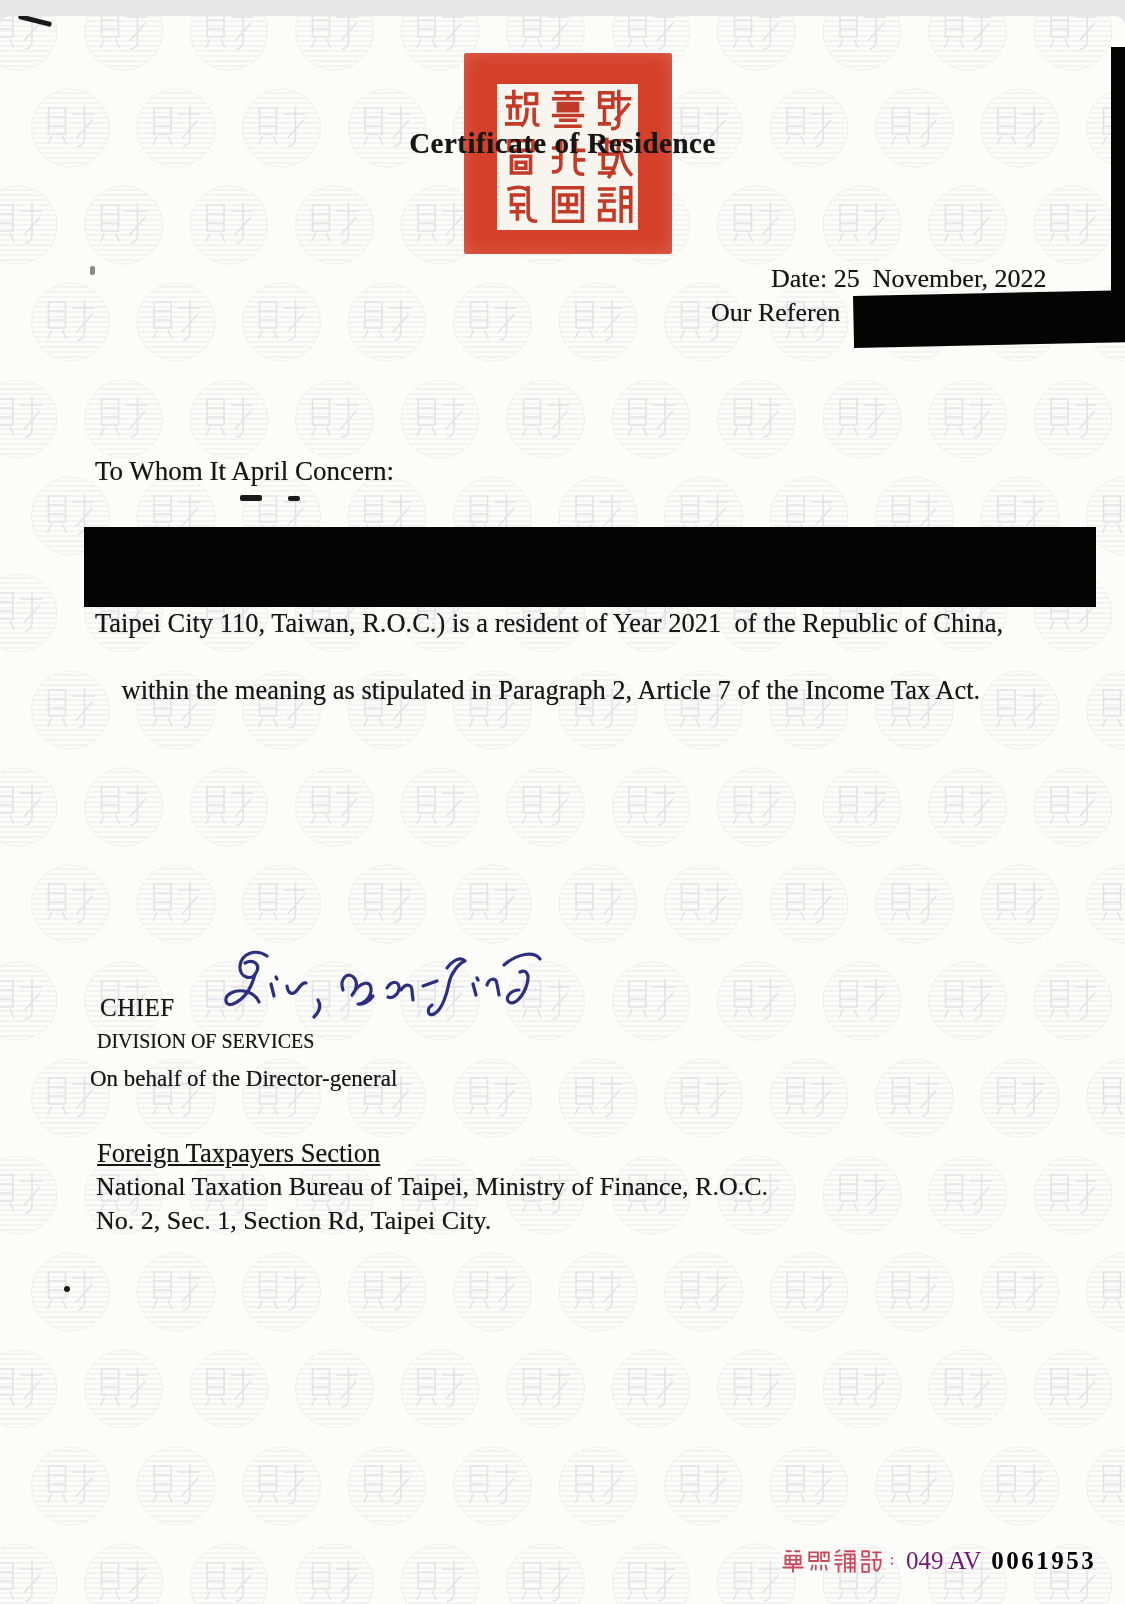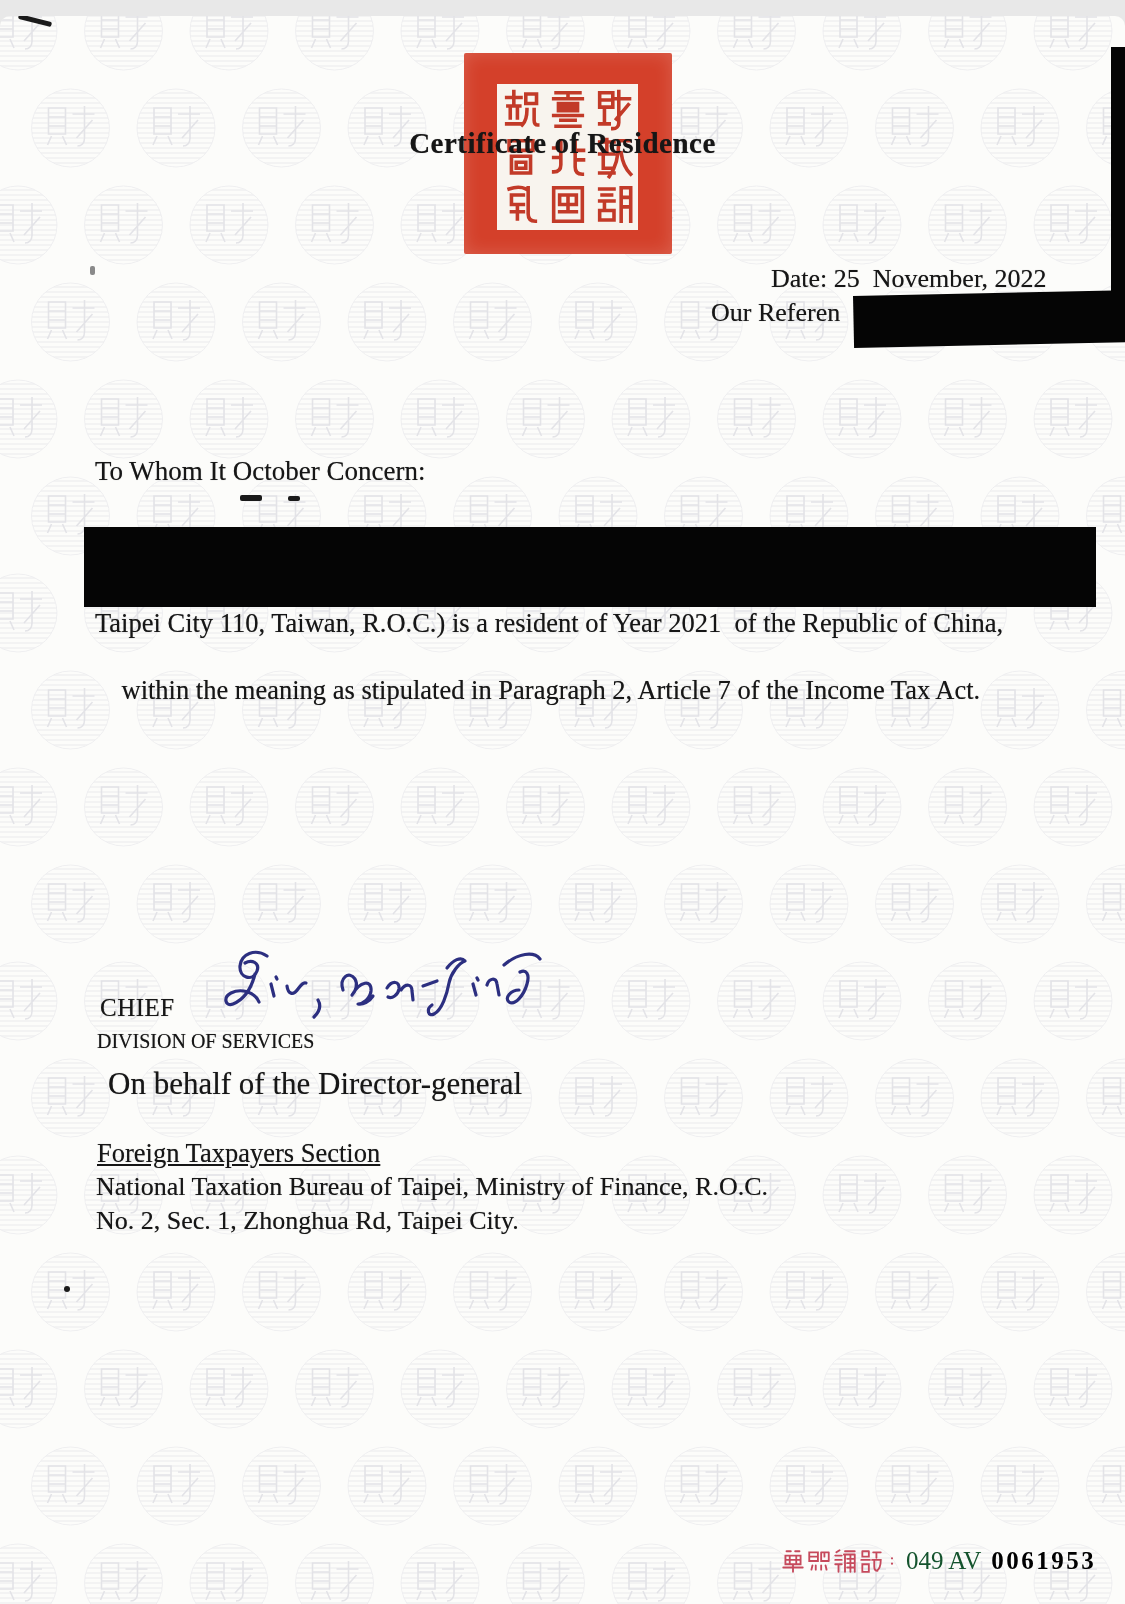--- a/index.html
+++ b/index.html
@@ -15,21 +15,21 @@
   .title{
     left:0;right:0;top:111px;text-align:center;
     font-size:29px;font-weight:bold;letter-spacing:.5px;z-index:5;
   }
   .date-line{left:771px;top:248px;font-size:26px;}
   .ref-line{left:711px;top:282px;font-size:26px;}
   .salutation{left:95px;top:440px;font-size:27px;}
   .body-par{left:95px;top:591px;font-size:26.5px;line-height:33.5px;width:960px;white-space:pre-wrap;}
   .sig-line1{left:100px;top:978px;font-size:25px;letter-spacing:.5px;}
   .sig-line2{left:97px;top:1014px;font-size:20px;font-family:Liberation Serif, serif;}
-  .sig-line3{left:108px;top:1050px;font-size:31px;}
+  .sig-line3{left:90px;top:1050px;font-size:23px;}
   .addr1{left:97px;top:1122px;font-size:26.5px;text-decoration:underline;}
   .addr2{left:96px;top:1156px;font-size:26px;}
   .addr3{left:96px;top:1190px;font-size:26px;}
   .redaction{position:absolute;background:#050505;}
   .red-ref{left:853px;top:280px;width:272px;height:52px;transform:rotate(-1.2deg);transform-origin:left top;}
   .red-strip-right{left:1111px;top:31px;width:14px;height:252px;}
   .red-main{left:84px;top:511px;width:1012px;height:80px;}
   .red-bottom{left:0;top:1599px;width:1125px;height:5px;}
   .speck{position:absolute;background:#1a1a1a;border-radius:2px;}
   .seal{
@@ -336,21 +336,21 @@
       </div>
   </div>
 
   <div class="txt title">Certificate of Residence</div>
 
   <div class="txt date-line">Date: 25  November, 2022</div>
   <div class="txt ref-line">Our Referen</div>
   <div class="redaction red-ref"></div>
   <div class="redaction red-strip-right"></div>
 
-  <div class="txt salutation">To Whom It October Concern:</div>
+  <div class="txt salutation">To Whom It April Concern:</div>
 
   <div class="redaction red-main"></div>
 
   <div class="txt body-par"><span>Taipei City 110, Taiwan, R.O.C.) is a resident of Year 2021  of the Republic of China,</span><br>
     <span>within the meaning as stipulated in Paragraph 2, Article 7 of the Income Tax Act.</span></div>
 
   <div class="signature-wrap" role="img" aria-label="Liu, Wen-Ying">
     <svg width="345" height="96" viewBox="0 0 345 96">
       <g id="sig-ink" fill="none" stroke-width="3.2" stroke-linecap="round" stroke-linejoin="round" stroke="#2c2f80">
         <path d="M52,12 C40,4 26,10 25,22 C24,34 38,38 42,27 C45,19 37,15 30,19 M40,30 C36,46 28,56 18,60 C10,63 8,53 16,49 C26,44 40,48 44,58"></path>
@@ -365,38 +365,38 @@
       </g>
     </svg>
   </div>
 
   <div class="txt sig-line1">CHIEF</div>
   <div class="txt sig-line2">DIVISION OF SERVICES</div>
   <div class="txt sig-line3">On behalf of the Director-general</div>
 
   <div class="txt addr1">Foreign Taxpayers Section</div>
   <div class="txt addr2">National Taxation Bureau of Taipei, Ministry of Finance, R.O.C.</div>
-  <div class="txt addr3">No. 2, Sec. 1, Zhonghua Rd, Taipei City.</div>
+  <div class="txt addr3">No. 2, Sec. 1, Section Rd, Taipei City.</div>
 
   <div class="serial">
     <span class="serial-zh" id="serial-zh" role="img" aria-label="單照編號：">
         <svg viewBox="0 0 24 24" width="26" height="26" aria-label="單">
           <path d="M6,3 h4 M14,3 h4 M5,7 h14 v8 h-14 z M5,11 h14 M9,7 v8 M15,7 v8 M12,15 v7 M3,18 h18" fill="none" stroke="#c64a5c" stroke-width="1.7" stroke-linecap="round"></path>
         </svg>
         <svg viewBox="0 0 24 24" width="26" height="26" aria-label="照">
           <path d="M3,4 h8 v8 h-8 z M3,8 h8 M14,4 h7 M14,4 v8 h7 M21,4 v8 M17,4 v4 M5,20 l1,-4 M9,20 v-4 M14,20 v-4 M19,20 l-1,-4" fill="none" stroke="#c64a5c" stroke-width="1.7" stroke-linecap="round"></path>
         </svg>
         <svg viewBox="0 0 24 24" width="26" height="26" aria-label="編">
           <path d="M4,4 l3,-2 M3,7 h6 M3,11 h6 M3,15 h6 M6,15 v7 M12,3 h9 M11,6 h10 M12,6 v16 M14,10 h7 M14,14 h7 M14,18 h7 M17,6 v16 M21,6 v16" fill="none" stroke="#c64a5c" stroke-width="1.7" stroke-linecap="round"></path>
         </svg>
         <svg viewBox="0 0 24 24" width="26" height="26" aria-label="號">
           <path d="M4,3 h6 M4,3 v5 h6 v-5 M3,11 h8 M4,15 h6 v7 h-6 z M14,4 h7 M17,4 v5 M13,11 h8 c0,6 -2,9 -4,10 M15,11 v6 c0,3 1,4 3,4" fill="none" stroke="#c64a5c" stroke-width="1.7" stroke-linecap="round"></path>
         </svg>
         <svg viewBox="0 0 24 24" width="16" height="26" aria-label="：">
           <path d="M12,8 l0,0.01 M12,16 l0,0.01" fill="none" stroke="#c64a5c" stroke-width="3.2" stroke-linecap="round"></path>
         </svg>
       </span>
-    <span class="serial-code txt-plain" style="color: #14532d;">049 AV</span>
+    <span class="serial-code txt-plain" style="color: #701a75;">049 AV</span>
     <span class="serial-num" style="color: #000000;">0061953</span>
   </div>
 
   <div class="redaction red-bottom"></div>
 </div>
 
 </body></html>

